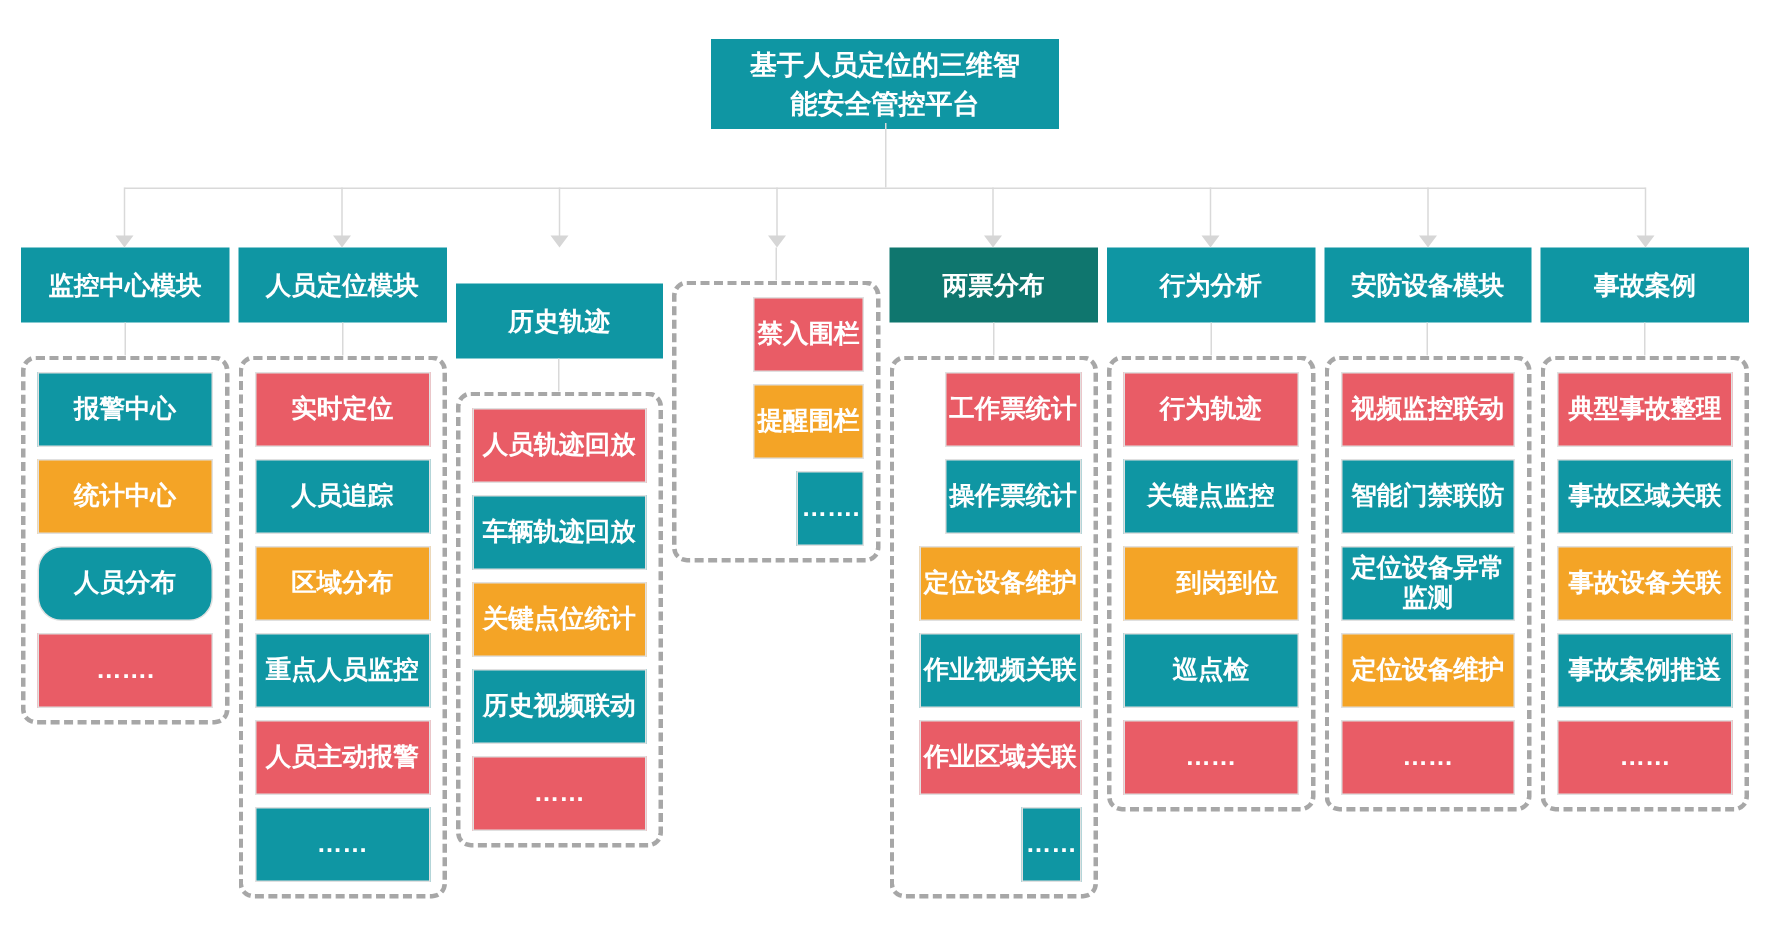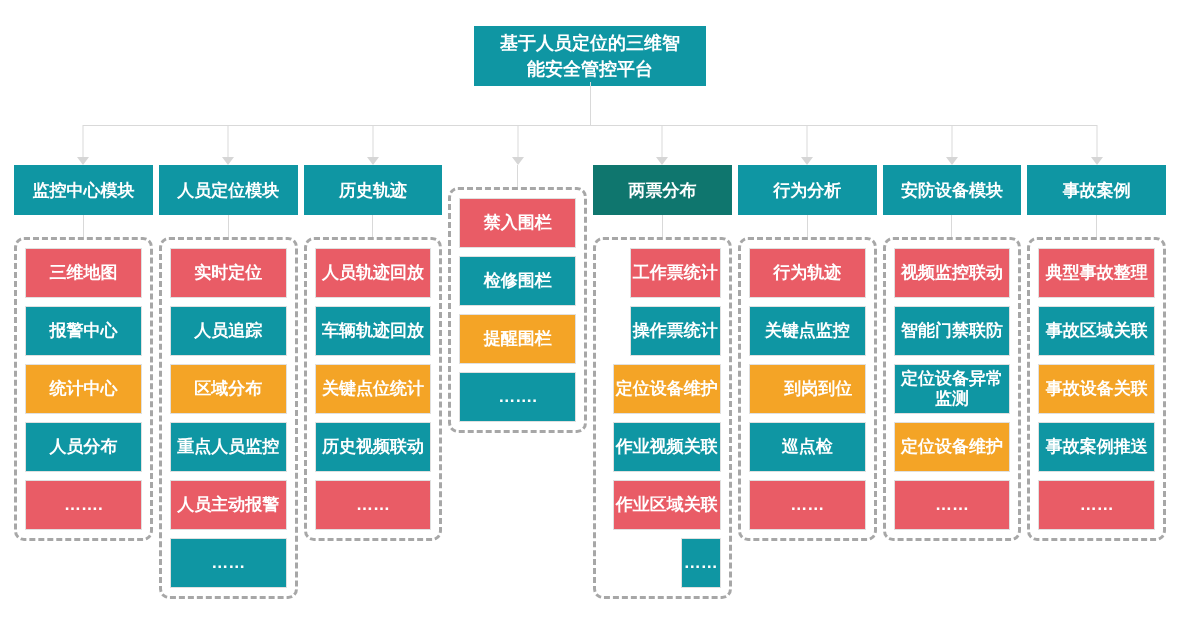--- a/index.html
+++ b/index.html
@@ -141,24 +141,23 @@
   <div class="h-bar" style="background: rgb(217, 217, 217);"></div>
   <div class="columns">
   <div class="column">
     <div class="drop">
       <div class="line" style="background: rgb(217, 217, 217);"></div>
       <div class="arrow" style="border-top-color: rgb(214, 214, 214);"></div>
     </div>
     <div class="mod-header" style="background: rgb(15, 150, 163);">监控中心模块</div>
     <div class="stem" style="background: rgb(217, 217, 217);"></div>
     <div class="group" style="border-color: rgb(167, 167, 167);">
-          <div class="item" style="background: rgb(233, 92, 102);">三维地图</div>
           <div class="item" style="background: rgb(15, 150, 163);">报警中心</div>
           <div class="item" style="background: rgb(244, 164, 38);">统计中心</div>
-          <div class="item" style="background: rgb(15, 150, 163);">人员分布</div>
+          <div class="item" style="background: rgb(15, 150, 163); border-radius: 16px;">人员分布</div>
           <div class="item" style="background: rgb(233, 92, 102);">…….</div>
         </div>
   </div>
 
   <div class="column">
     <div class="drop">
       <div class="line" style="background: rgb(217, 217, 217);"></div>
       <div class="arrow" style="border-top-color: rgb(214, 214, 214);"></div>
     </div>
     <div class="mod-header" style="background: rgb(15, 150, 163);">人员定位模块</div>
@@ -171,40 +170,39 @@
           <div class="item" style="background: rgb(233, 92, 102);">人员主动报警</div>
           <div class="item" style="background: rgb(15, 150, 163);">……</div>
         </div>
   </div>
 
   <div class="column">
     <div class="drop">
       <div class="line" style="background: rgb(217, 217, 217);"></div>
       <div class="arrow" style="border-top-color: rgb(214, 214, 214);"></div>
     </div>
-    <div class="mod-header" style="background: rgb(15, 150, 163);">历史轨迹</div>
+    <div class="mod-header" style="background: rgb(15, 150, 163); margin-top: 24px;">历史轨迹</div>
     <div class="stem" style="background: rgb(217, 217, 217);"></div>
     <div class="group" style="border-color: rgb(167, 167, 167);">
           <div class="item" style="background: rgb(233, 92, 102);">人员轨迹回放</div>
           <div class="item" style="background: rgb(15, 150, 163);">车辆轨迹回放</div>
           <div class="item" style="background: rgb(244, 164, 38);">关键点位统计</div>
           <div class="item" style="background: rgb(15, 150, 163);">历史视频联动</div>
           <div class="item" style="background: rgb(233, 92, 102);">……</div>
         </div>
   </div>
 
   <div class="column">
     <div class="drop">
       <div class="line" style="background: rgb(217, 217, 217);"></div>
       <div class="arrow" style="border-top-color: rgb(214, 214, 214);"></div>
     </div>
     <div class="stem" style="background: rgb(217, 217, 217);"></div>
-    <div class="group" style="border-color: rgb(167, 167, 167);">
+    <div class="group" style="border-color: rgb(167, 167, 167); align-items: flex-end;">
           <div class="item" style="background: rgb(233, 92, 102);">禁入围栏</div>
-          <div class="item" style="background: rgb(15, 150, 163);">检修围栏</div>
           <div class="item" style="background: rgb(244, 164, 38);">提醒围栏</div>
           <div class="item" style="background: rgb(15, 150, 163);">…….</div>
         </div>
   </div>
 
   <div class="column">
     <div class="drop">
       <div class="line" style="background: rgb(217, 217, 217);"></div>
       <div class="arrow" style="border-top-color: rgb(214, 214, 214);"></div>
     </div>

